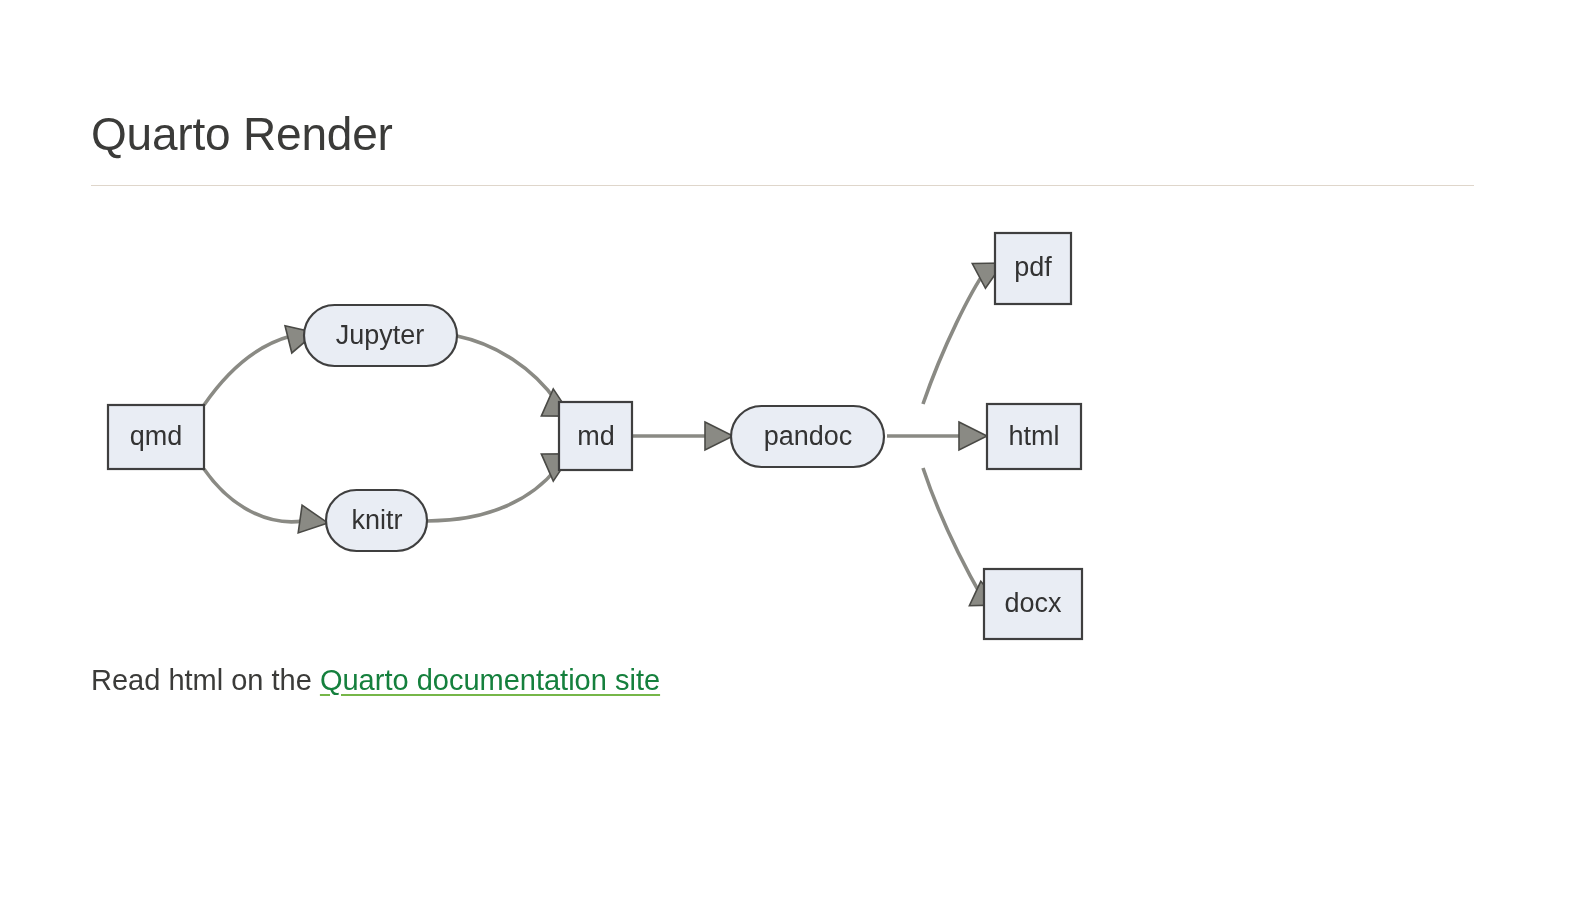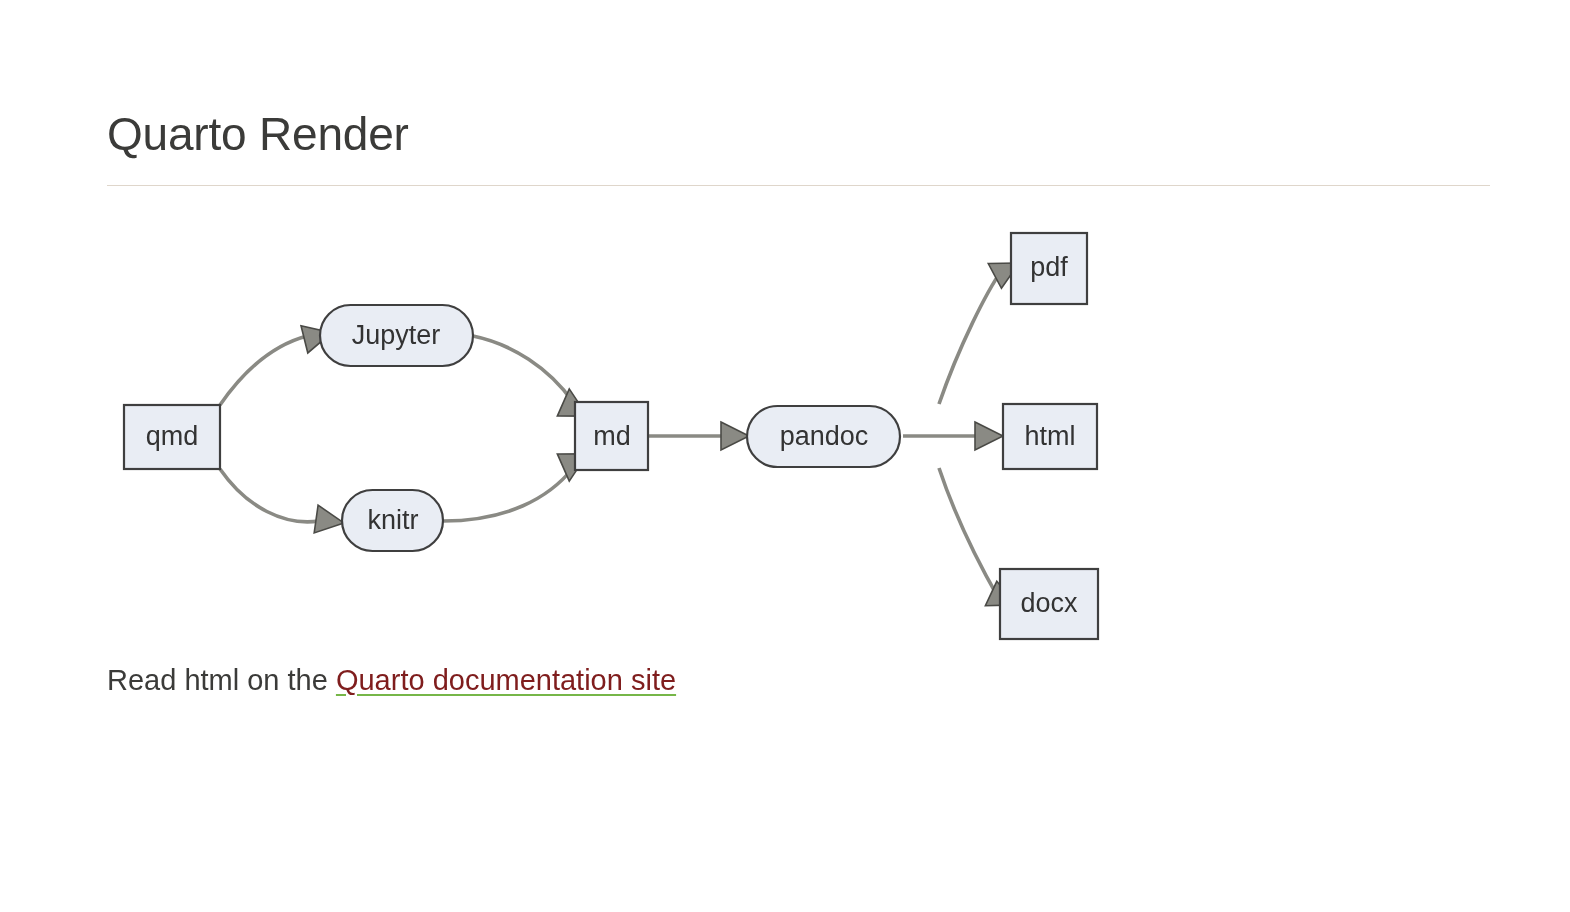--- a/index.html
+++ b/index.html
@@ -15,21 +15,21 @@
     color: #3b3b39;
     overflow: hidden;
   }
   .page {
     position: relative;
     width: 1570px;
     height: 912px;
   }
   .content {
     position: absolute;
-    left: 107px;
+    left: 91px;
     top: 0;
     width: 1383px;
   }
   .page-title {
     font-size: 46px;
     font-weight: 400;
     color: #3b3b39;
     letter-spacing: -0.2px;
     margin: 0;
     padding-top: 108px;
@@ -77,21 +77,21 @@
     stroke-width: 1.6;
     stroke-linejoin: miter;
   }
   .read-more {
     margin-top: 14px;
     font-size: 29px;
     color: #3b3b39;
     line-height: 1.4;
   }
   .doc-link {
-    color: #7f1d1d;
+    color: #15803d;
     text-decoration: underline;
     text-decoration-color: #76b648;
     text-underline-offset: 4px;
     cursor: pointer;
     margin-top: 44px;
   }
 </style>
 </head>
 <body>
 

